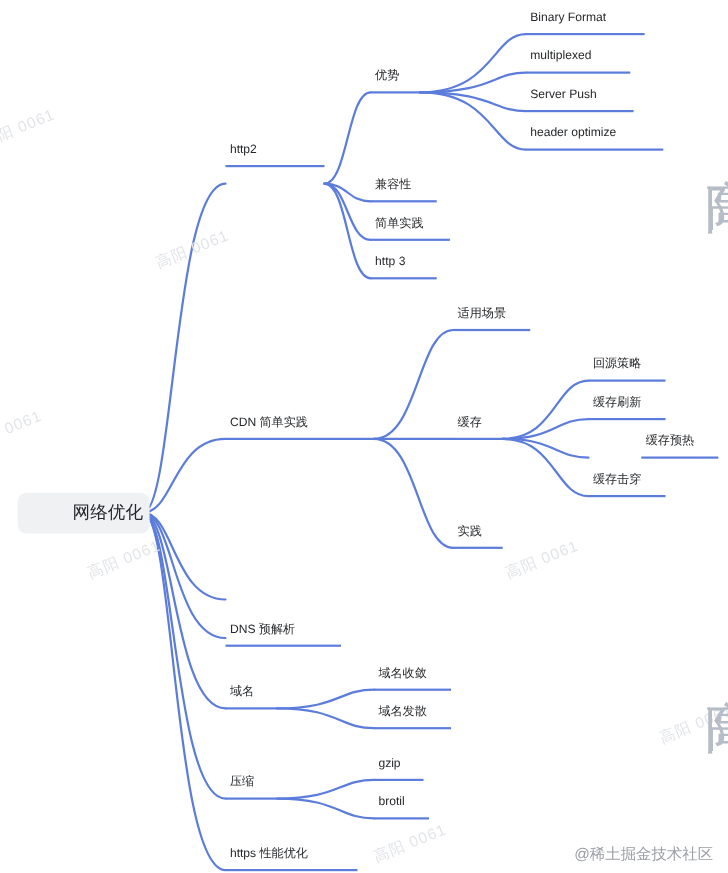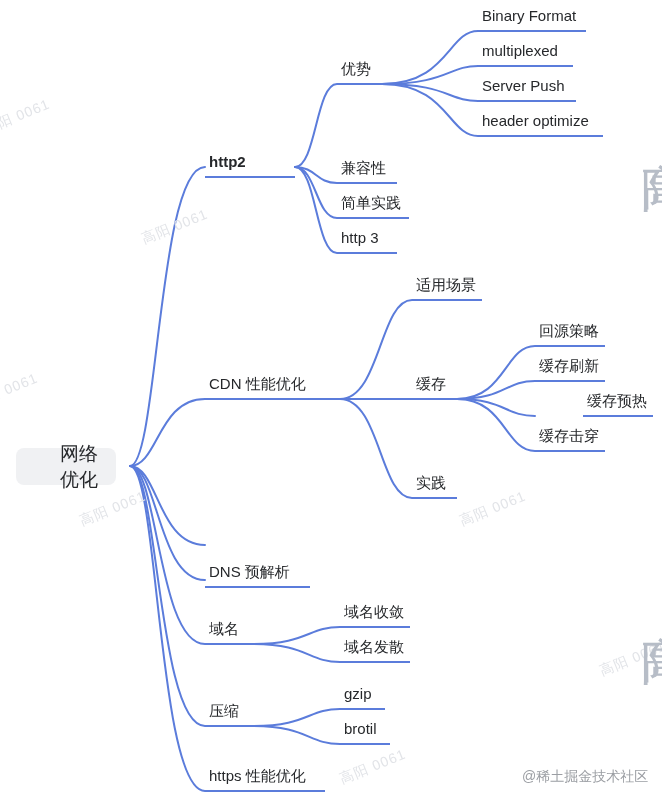--- a/index.html
+++ b/index.html
@@ -28,39 +28,39 @@
     width: 662px; height: 794px;
   }
   svg.connectors path {
     stroke: var(--accent);
     stroke-width: 2;
     fill: none;
     stroke-linecap: round;
   }
   .root {
     position: absolute;
-    width: 100px;
+    width: 120px;
     height: 37px;
     background: var(--root-bg);
     border-radius: 8px;
     display: flex;
     align-items: center;
     justify-content: center;
-    font-size: 19px;
+    font-size: 16px;
     color: var(--text);
     z-index: 3;
     padding-left: 44px;
   }
   .node {
     position: absolute;
     height: 26px;
     line-height: 20px;
     padding: 0 4px 4px 4px;
     border-bottom: 2px solid var(--accent);
-    font-size: 15px;
+    font-size: 11px;
     color: var(--text);
     white-space: nowrap;
     z-index: 3;
   }
   .wm {
     position: absolute;
     font-size: 14px;
     color: var(--wm);
     white-space: nowrap;
     transform: rotate(-22deg);
@@ -133,22 +133,22 @@
 
     <path d="M 252 644 C 308 644, 308 627, 340 627"></path>
     <path d="M 252 644 C 308 644, 308 662, 340 662"></path>
 
     <path d="M 252 726 C 308 726, 308 709, 340 709"></path>
     <path d="M 252 726 C 308 726, 308 744, 340 744"></path>
   </svg>
 
   <div class="root" style="left:16px; top:448px;">网络优化</div>
 
-  <div class="node" style="left:205px; top:152px; width:90px;font-weight:bold;">http2</div>
-  <div class="node" style="left:205px; top:374px; width:135px;">CDN 性能优化</div>
+  <div class="node" style="left:205px; top:126px; width:90px;">http2</div>
+  <div class="node" style="left:205px; top:374px; width:135px;">CDN 简单实践</div>
   <div class="node" style="left:205px; top:520px; width:105px;margin-top:42px;">DNS 预解析</div>
   <div class="node" style="left:205px; top:619px; width:47px;">域名</div>
   <div class="node" style="left:205px; top:701px; width:47px;">压缩</div>
   <div class="node" style="left:205px; top:766px; width:120px;">https 性能优化</div>
 
   <div class="node" style="left:337px; top:59px; width:45px;">优势</div>
   <div class="node" style="left:337px; top:158px; width:60px;">兼容性</div>
   <div class="node" style="left:337px; top:193px; width:72px;">简单实践</div>
   <div class="node" style="left:337px; top:228px; width:60px;">http 3</div>
 

